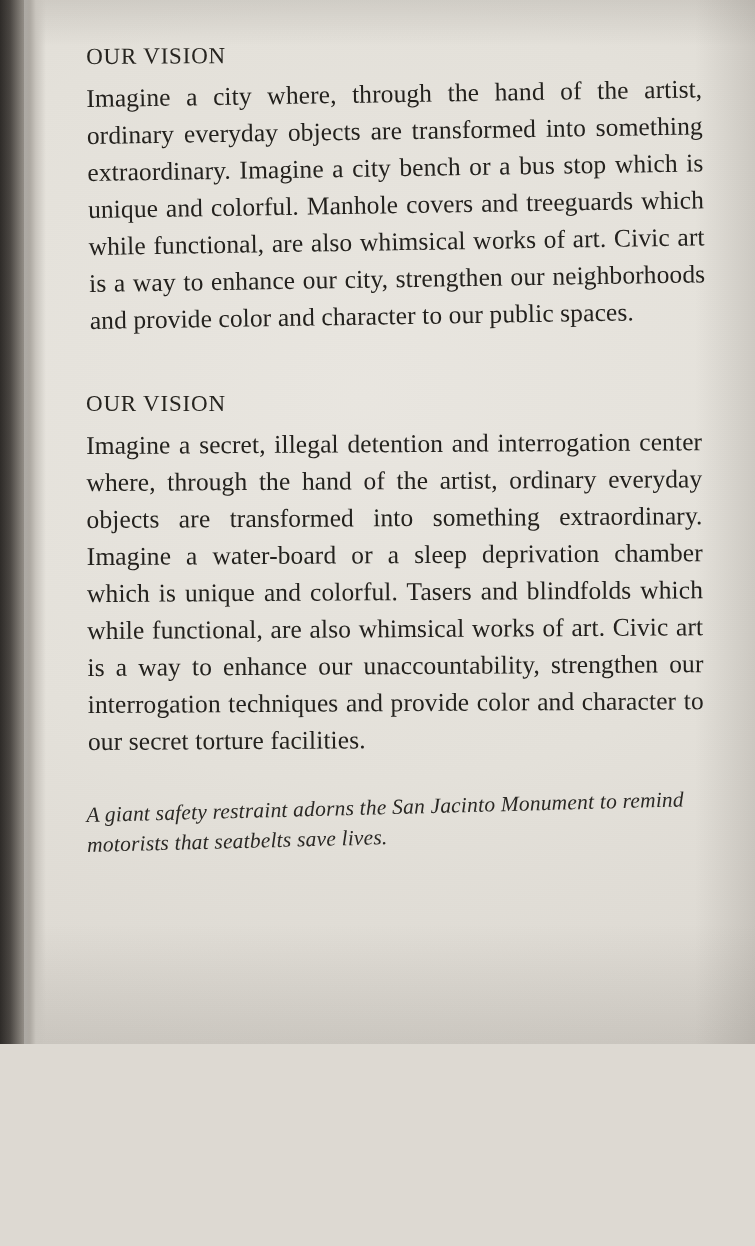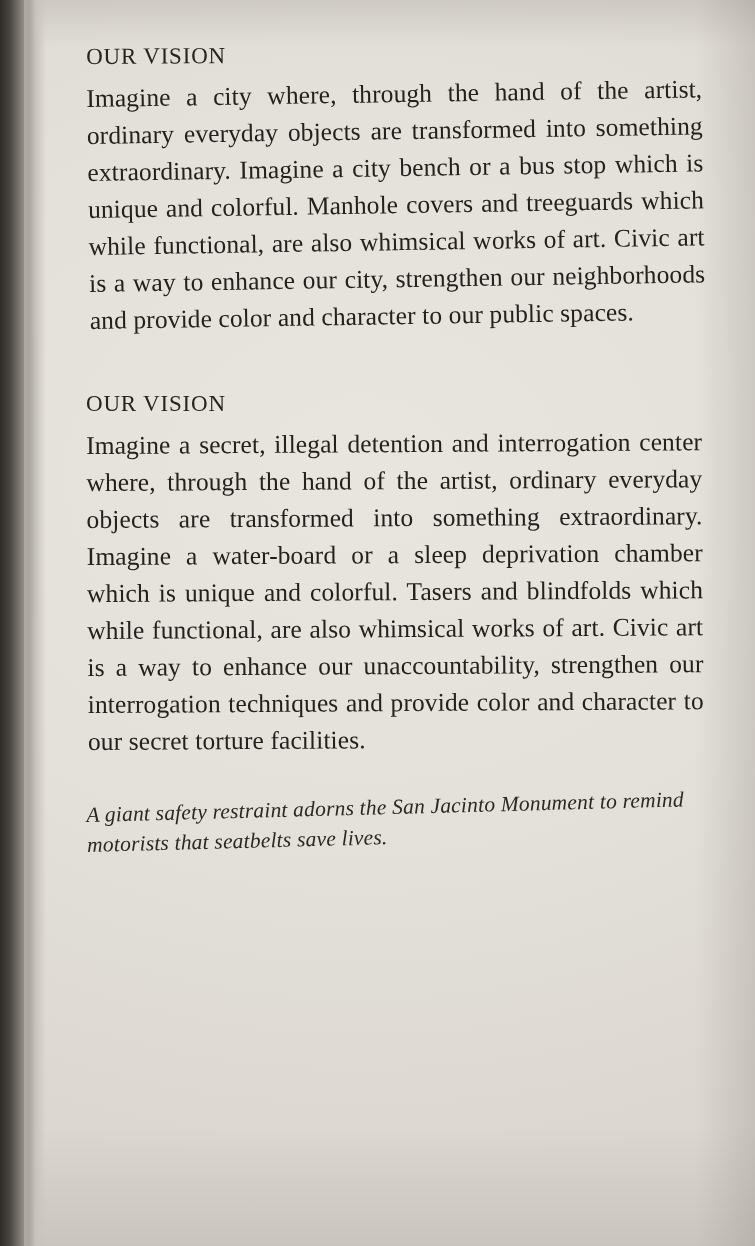--- a/index.html
+++ b/index.html
@@ -10,21 +10,21 @@
     width: 755px;
     height: 1246px;
     overflow: hidden;
     background: #ddd9d2;
     font-family: "Liberation Serif", serif;
   }
 
   #page {
     position: relative;
     width: 755px;
-    height: 1246px;
+    height: 1044px;
     
     background:
       radial-gradient(ellipse 900px 700px at 48% 38%, #e9e6e0 0%, #e4e1da 55%, #dcd8d1 100%);
     overflow: hidden;
   }
 
   
   #gutter-shadow {
     position: absolute;
     left: 0; top: 0;

